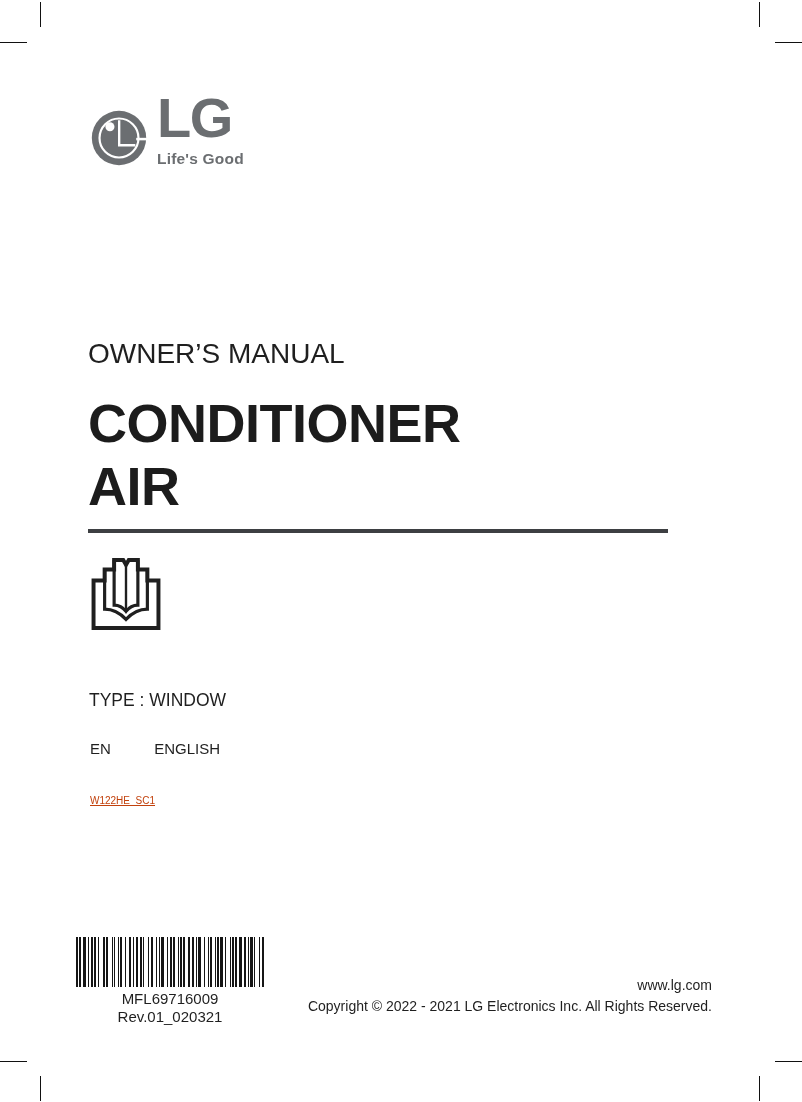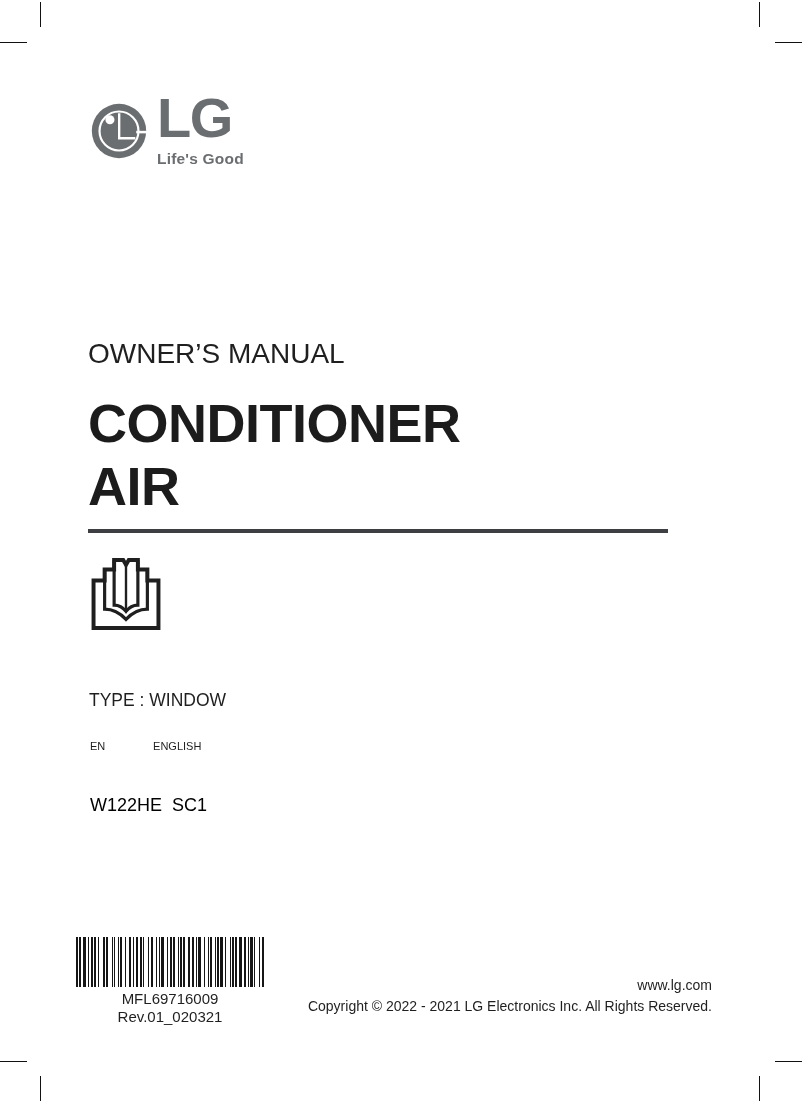--- a/index.html
+++ b/index.html
@@ -10,21 +10,21 @@
     font-family:"Liberation Sans","DejaVu Sans",sans-serif;
     color:#1f1f1f;
     overflow:hidden;
   }
   
   .crop{position:absolute;background:#111;}
   .crop.v{width:1px;height:25px;}
   .crop.h{width:27px;height:1px;}
 
   
-  .logo{position:absolute;left:90px;top:90px;display:flex;align-items:center;}
+  .logo{position:absolute;left:90px;top:90px;display:flex;align-items:flex-end;}
   .logo-mark{margin-top:4px;width:58px;height:58px;flex:0 0 auto;}
   .logo-text{margin-left:9px;display:flex;flex-direction:column;}
   .logo-brand{
     font-size:56px;line-height:56px;font-weight:bold;
     letter-spacing:-1.5px;color:#6b6e71;
   }
   .logo-tagline{
     font-size:15.5px;line-height:17px;font-weight:bold;
     letter-spacing:0.2px;color:#6b6e71;margin-top:4px;
   }
@@ -47,23 +47,23 @@
   
   .notice{position:absolute;left:88px;top:553px;display:flex;align-items:flex-start;}
   .notice-icon{width:76px;height:82px;flex:0 0 auto;}
   .notice-text{
     margin-left:32px;padding-top:7px;width:464px;
     font-size:16.5px;line-height:21.5px;color:#202020;
     text-align:justify;
   }
 
   .type-line{position:absolute;left:89px;top:690px;font-size:17.5px;color:#1f1f1f;}
-  .lang-row{position:absolute;left:90px;top:740px;font-size:11px;color:#1f1f1f;}
+  .lang-row{position:absolute;left:90px;top:740px;font-size:15px;color:#1f1f1f;}
   .lang-code{display:inline-block;width:60px;}
-  .model-line{position:absolute;left:90px;top:795px;font-size:18px;color:#000000;white-space:pre;}
+  .model-line{position:absolute;left:90px;top:795px;font-size:10px;color:#c2410c;white-space:pre;text-decoration:underline;}
 
   
   .barcode{position:absolute;left:76px;top:937px;width:188px;text-align:center;}
   .barcode-bars{display:flex;width:188px;height:50px;}
   .barcode-bars span{height:100%;}
   .bc-bar{background:#161616;}
   .bc-space{background:#ffffff;}
   .barcode-number{font-size:15px;line-height:16px;margin-top:4px;color:#1f1f1f;}
   .barcode-revision{font-size:15px;line-height:16px;margin-top:2px;color:#1f1f1f;}
 

